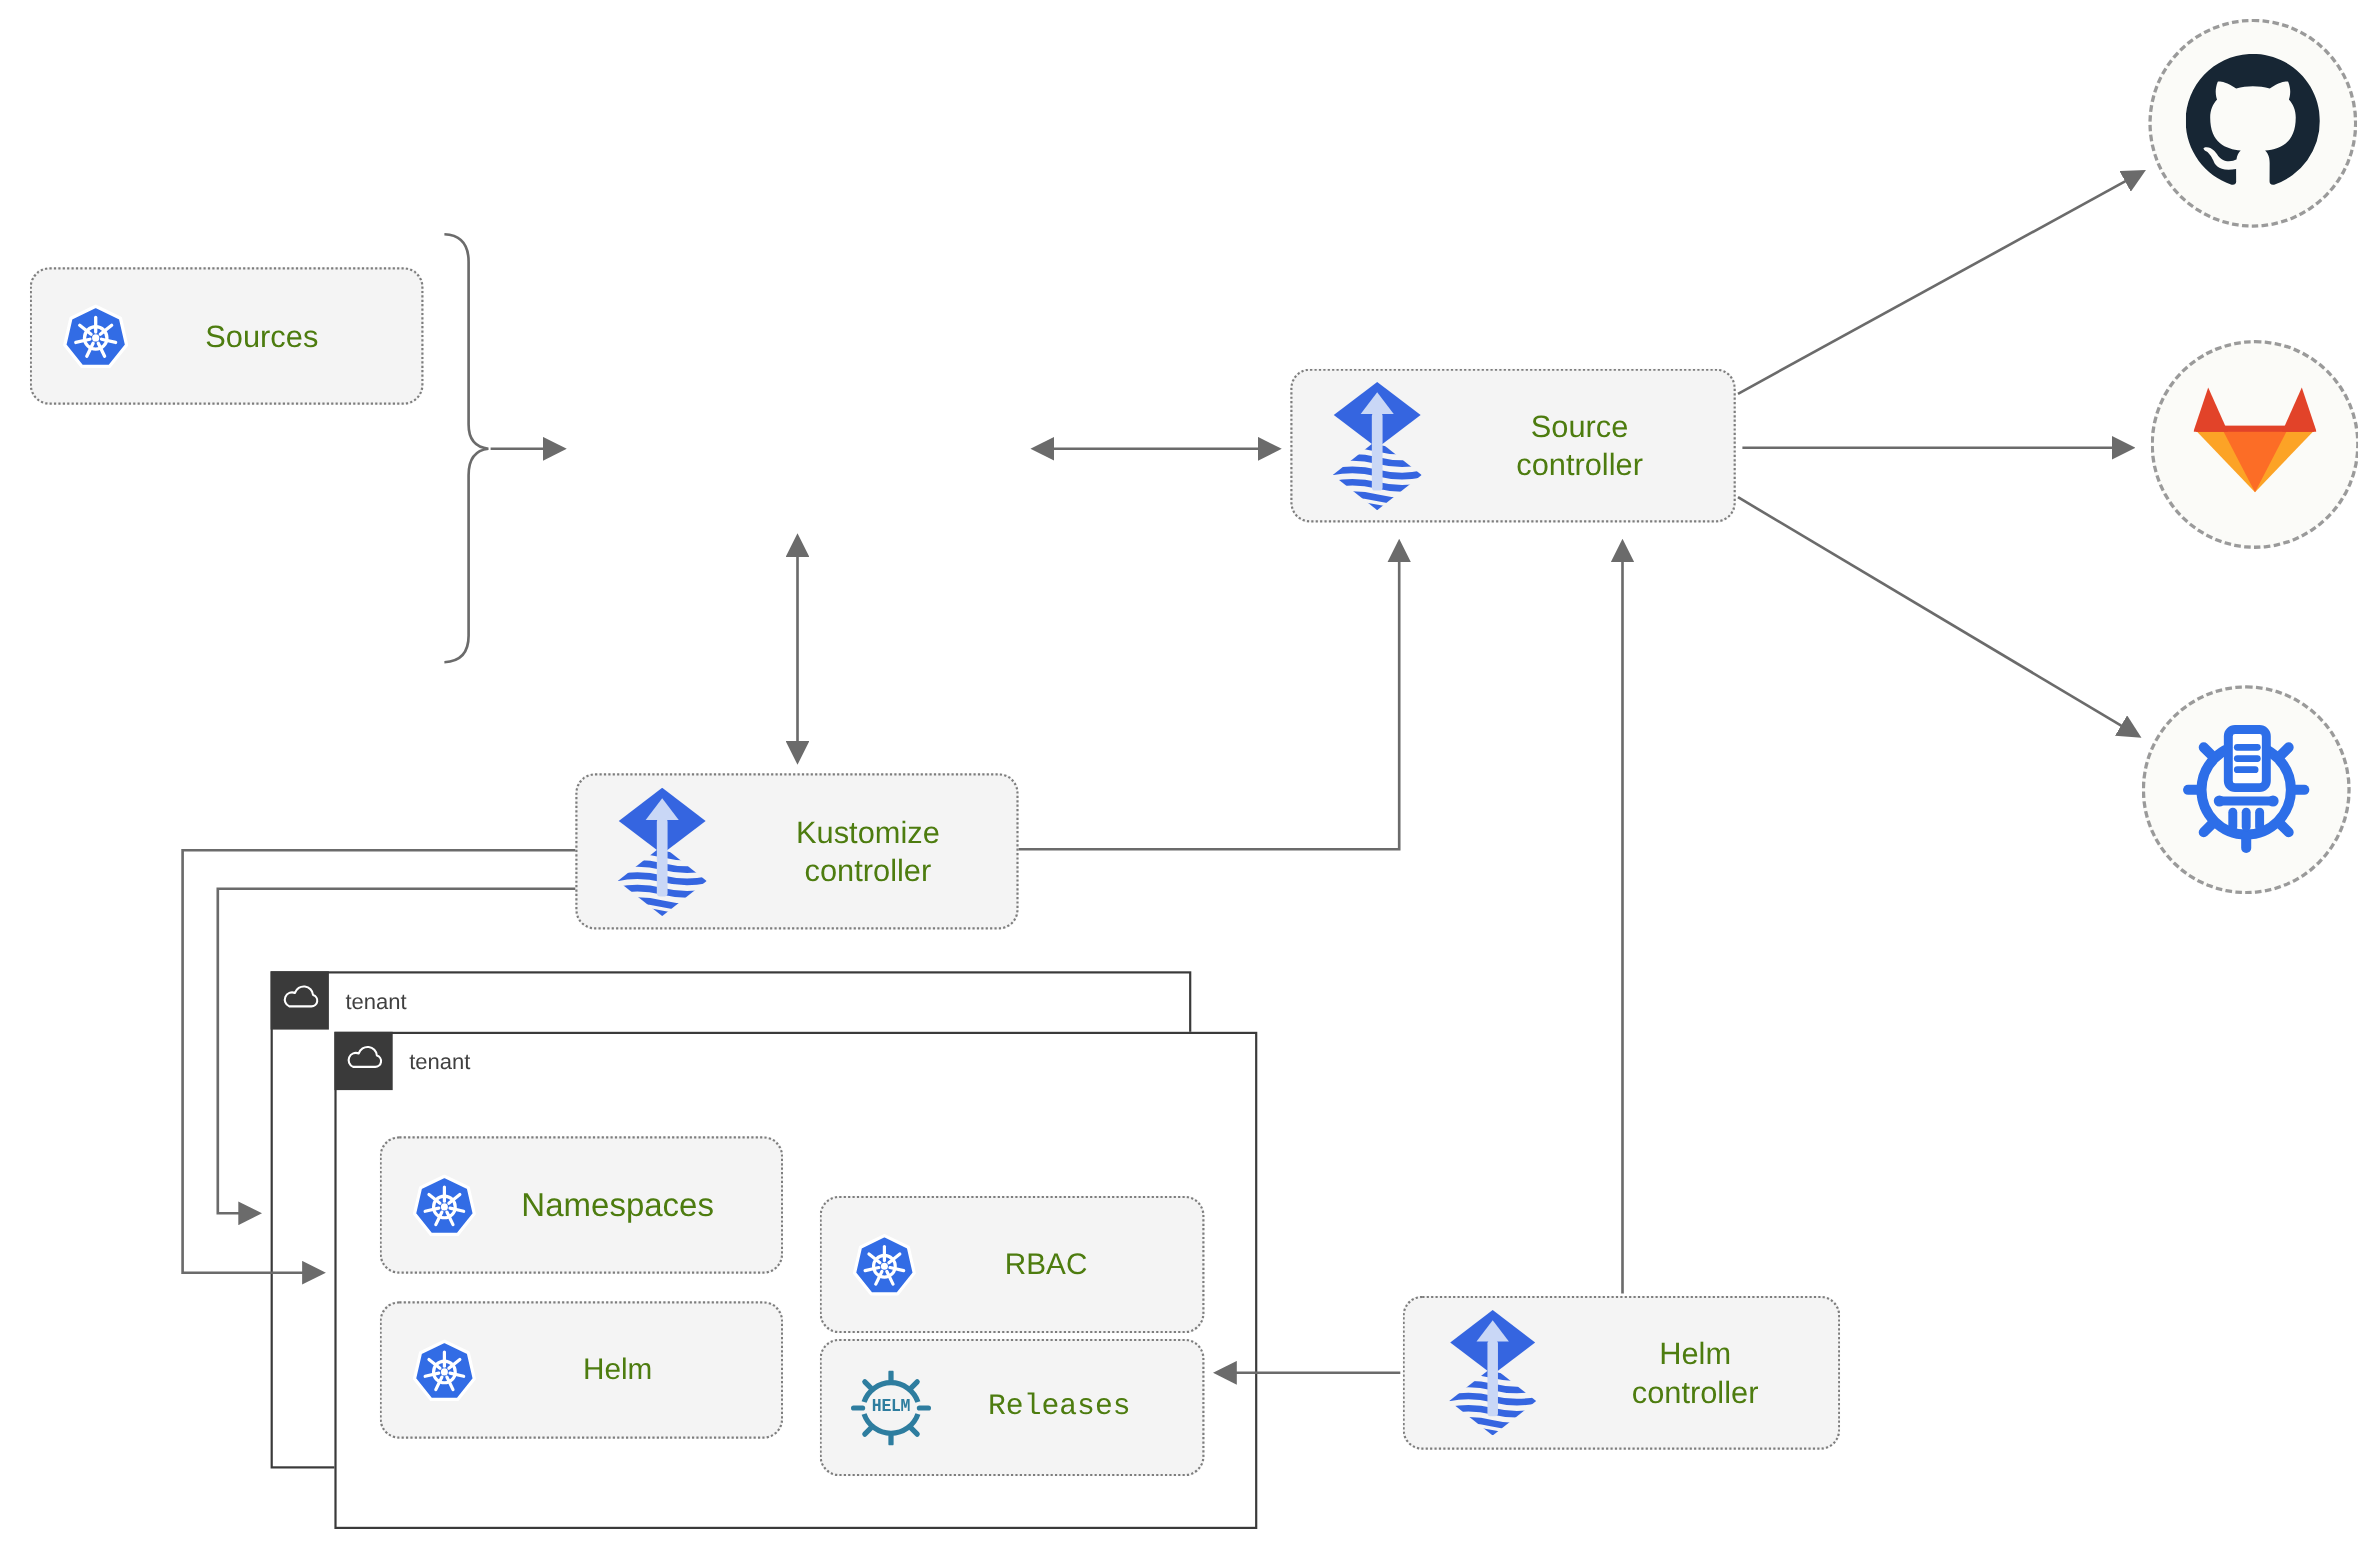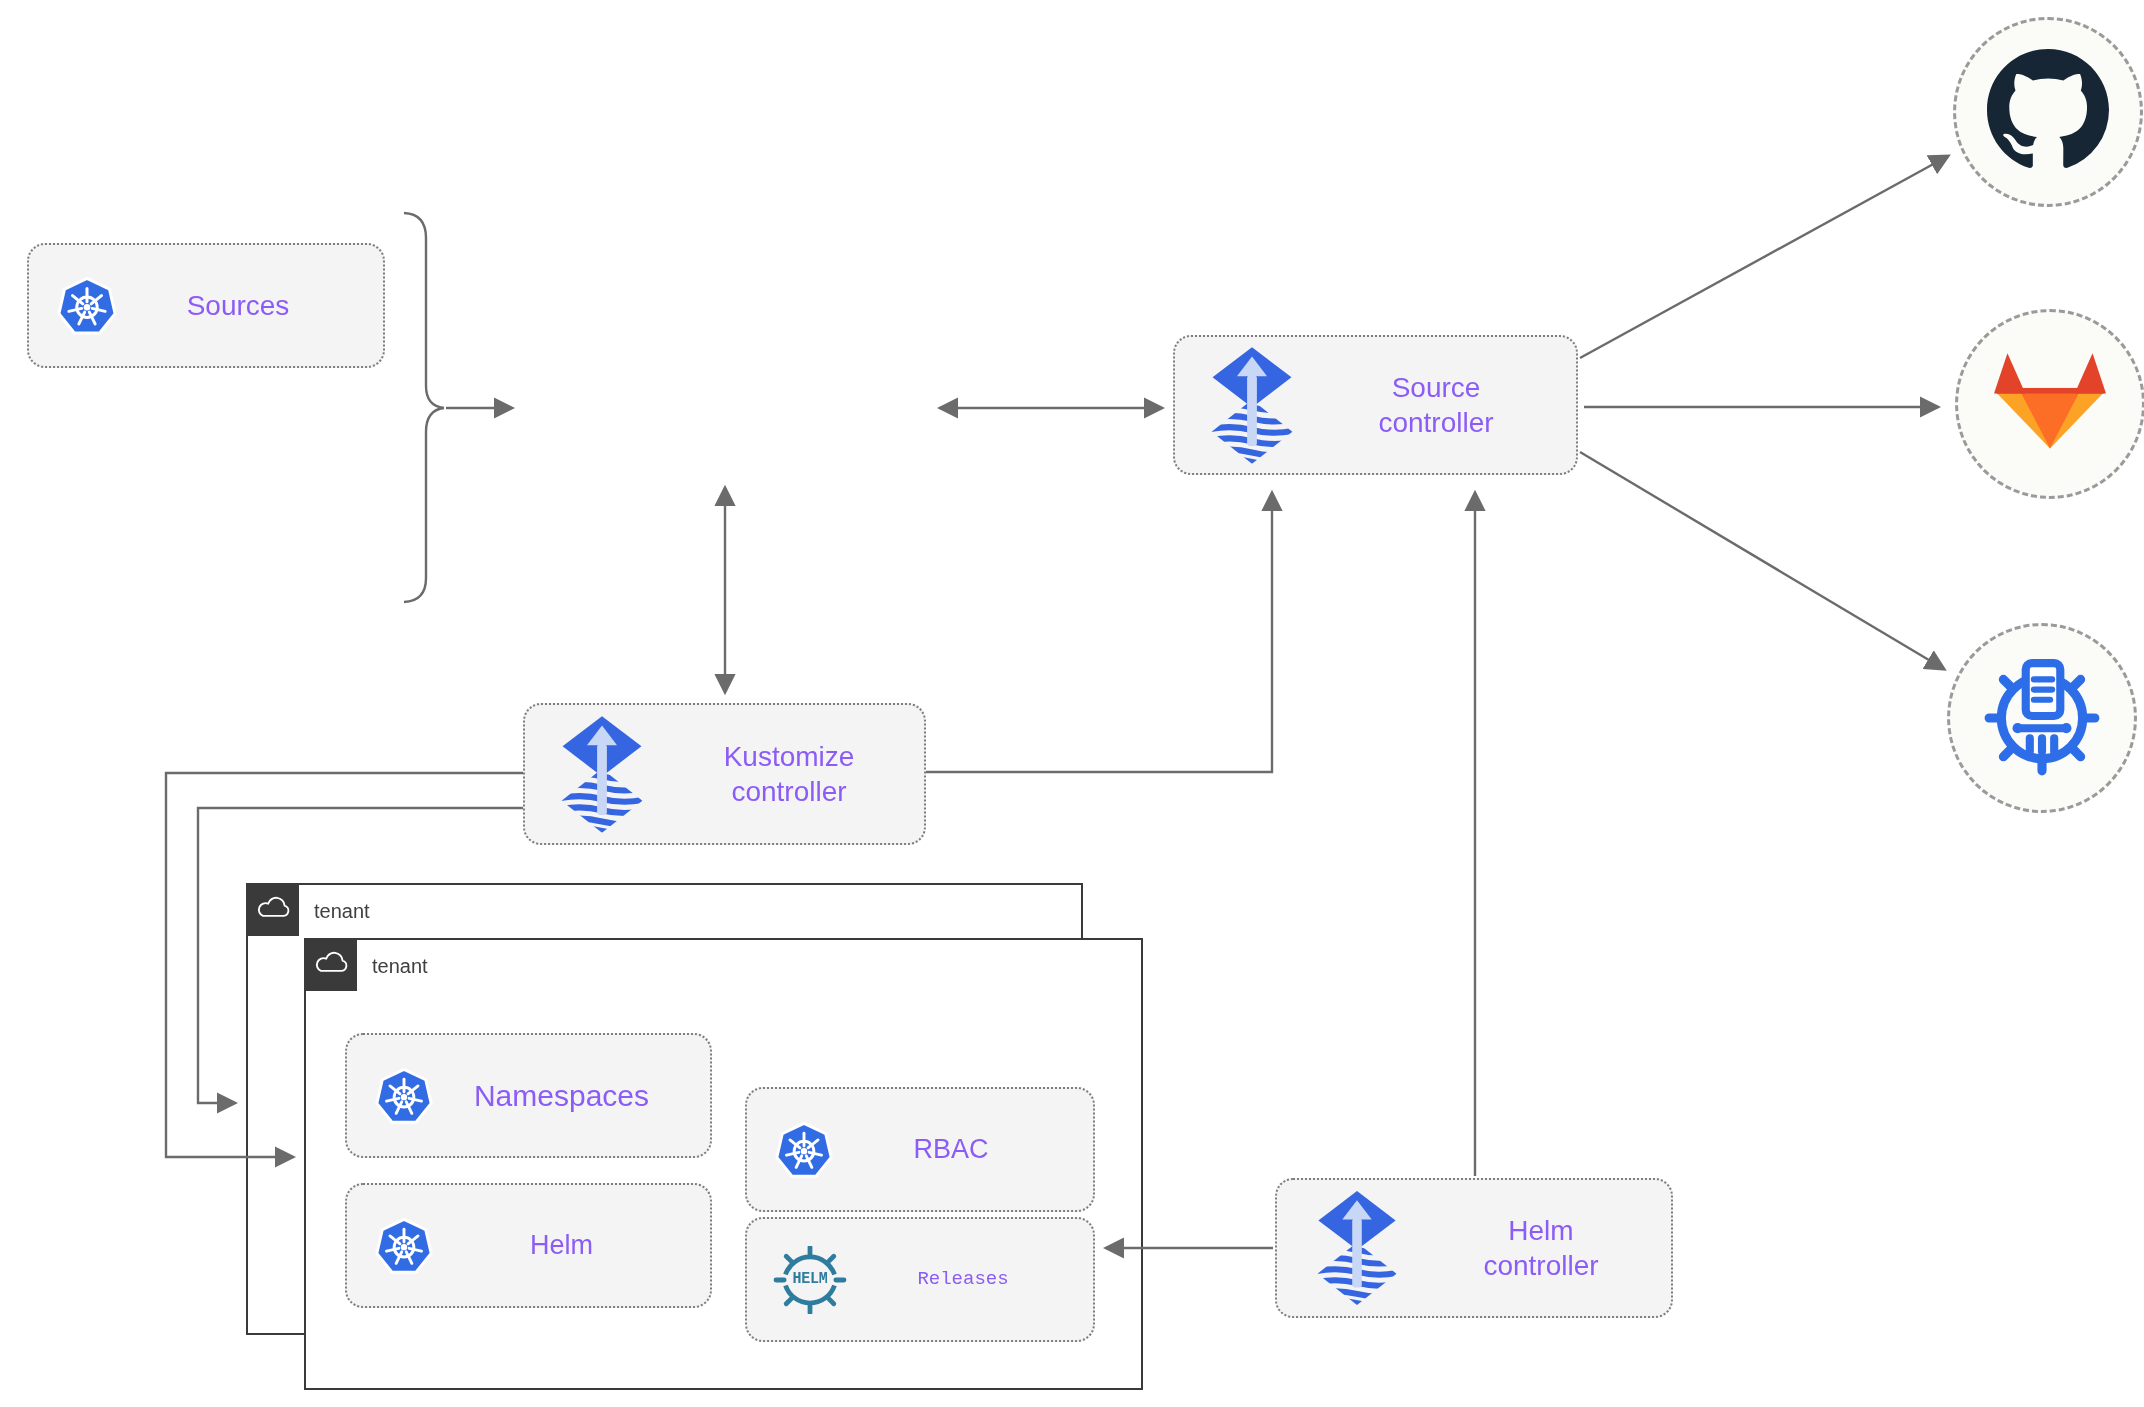--- a/index.html
+++ b/index.html
@@ -1,21 +1,21 @@
 <!DOCTYPE html>
 <html><head>
 <meta charset="utf-8">
 <style>
   html,body{margin:0;padding:0;background:#fff;}
   #canvas{position:relative;width:2144px;height:1407px;background:#ffffff;overflow:hidden;
           font-family:"Liberation Sans",sans-serif;}
   .node{position:absolute;border:2px dotted #7d7d7d;border-radius:18px;background:#f4f4f4;
         display:flex;align-items:center;box-sizing:border-box;z-index:3;}
   .node .icon{flex:0 0 auto;display:flex;align-items:center;justify-content:center;}
-  .node .lbl{flex:1 1 auto;text-align:center;color:#8b5cf6;line-height:1.25;}
+  .node .lbl{flex:1 1 auto;text-align:center;color:#4d7c0f;line-height:1.25;}
   .circle-node{position:absolute;border:3px dashed #9a9a9a;border-radius:50%;background:#fbfbf8;
         display:flex;align-items:center;justify-content:center;box-sizing:border-box;z-index:3;}
   .tenant-box{position:absolute;background:#ffffff;border:2px solid #3a3a3a;box-sizing:border-box;}
   .chip{position:absolute;left:-2px;top:-2px;width:53px;height:53px;background:#3a3a3a;
         display:flex;align-items:center;justify-content:center;}
   .tenant-lbl{position:absolute;left:66px;top:15px;font-size:20px;color:#404040;}
   #edges{position:absolute;left:0;top:0;z-index:4;pointer-events:none;}
   .helm-logo{position:relative;}
   .helm-logo .helm-word{position:absolute;left:50%;top:50%;transform:translate(-50%,-54%) scaleY(1.1);
         font-weight:800;font-size:15px;color:#2e7d9f;letter-spacing:-0.3px;}
@@ -207,21 +207,21 @@
     <span class="lbl" style="font-size:27px;margin-right:20px;">Helm</span>
   </div>
 
   <div class="node" style="left:745px;top:1217px;width:350px;height:125px;font-family:Liberation Mono, monospace;">
     <span class="icon helm-logo" style="margin-left:22px;width:82px;height:70px;">
       <svg width="82" height="68" style="position:absolute;left:0;top:1px;">
           <use href="#sym-helm"></use>
         </svg>
       <span class="helm-word">HELM</span>
     </span>
-    <span class="lbl" style="font-size:19px;margin-right:18px;">Releases</span>
+    <span class="lbl" style="font-size:27px;margin-right:18px;">Releases</span>
   </div>
 
   <div class="circle-node" style="left:1953px;top:17px;width:190px;height:190px;">
     <span>
       <svg width="122" height="122">
           <use href="#sym-github"></use>
         </svg>
     </span>
   </div>
 

